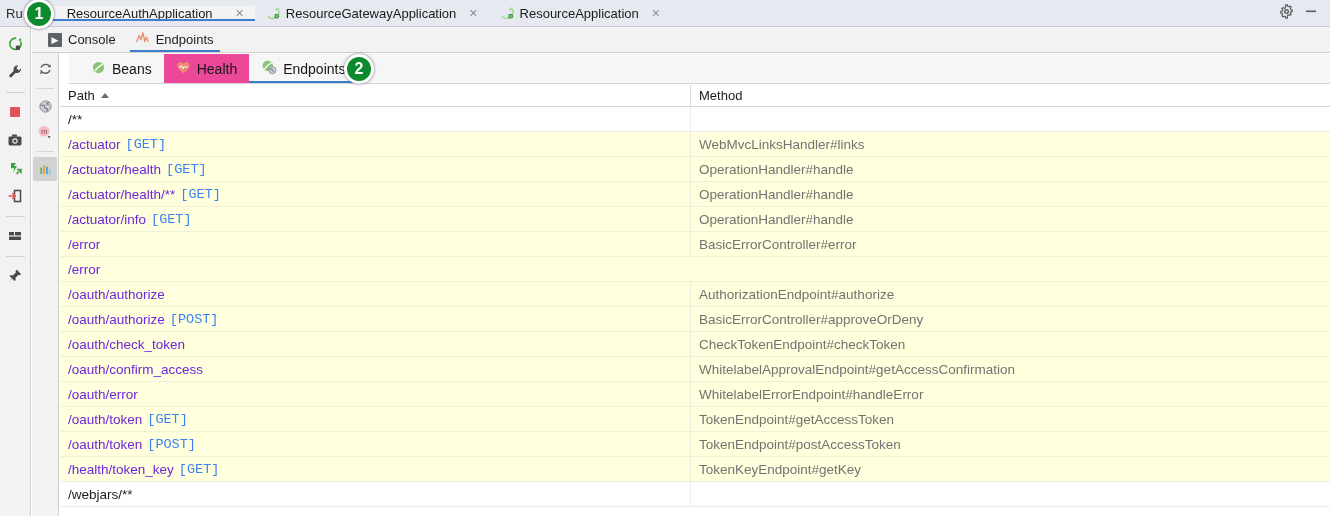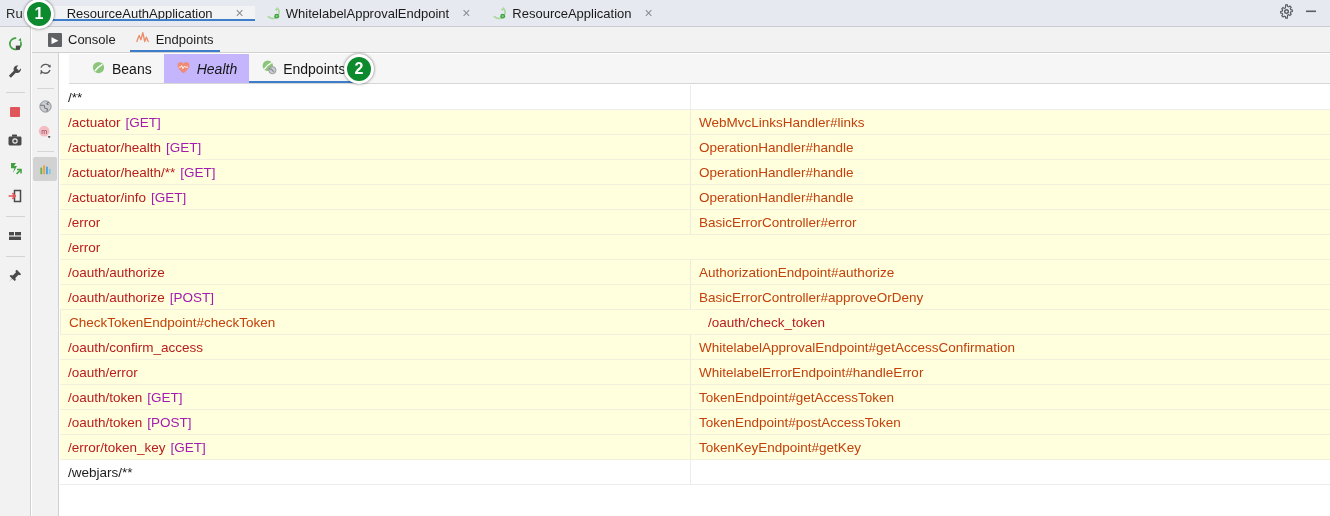--- a/index.html
+++ b/index.html
@@ -137,21 +137,21 @@
     border-bottom: 1px solid #d6d6d6;
     display: flex; align-items: stretch;
     padding-left: 10px;
   }
   .btab {
     display: flex; align-items: center; gap: 6px;
     padding: 0 12px;
     font-size: 14px; color: #161616;
     position: relative; white-space: nowrap;
   }
-  .btab.hover { background: #c4b5fd; font-style: italic; }
+  .btab.hover { background: #ec4899; }
   .btab.active:after {
     content: "";
     position: absolute; left: 0; right: 0; bottom: 0;
     height: 2.5px; background: #3d7dc9;
   }
 
   
   .tablewrap {
     position: absolute; left: 60px; top: 85px;
     width: 1270px; height: 431px;
@@ -185,25 +185,25 @@
     font-size: 13.5px;
   }
   .trow.plain { background: #ffffff; border-bottom: 1px solid #ececec; }
   .trow.hl { background: #ffffdd; }
   .td {
     display: flex; align-items: center;
     padding: 0 8px;
     overflow: hidden; white-space: nowrap;
   }
   .td.path { width: 630px; }
-  .td.method { flex: 1; border-left: 1px solid #ececd8; color: #c2410c; }
+  .td.method { flex: 1; border-left: 1px solid #ececd8; color: #737373; }
   .trow.plain .td.method { border-left: 1px solid #ececec; }
-  .link { color: #b91c1c; text-align: center; }
+  .link { color: #6d28d9; text-align: center; }
   .plainpath { color: #1d1d1d; }
-  .verb { color: #a21caf; margin-left: 5px; }
+  .verb { color: #3b82f6; margin-left: 5px; font-family: Liberation Mono, monospace; }
 
   
   .badge {
     position: absolute;
     width: 30px; height: 30px;
     border-radius: 50%;
     background: #0e8a2e;
     border: 3px solid #ffffff;
     box-shadow: 0 0 3px rgba(0,0,0,.55);
     color: #ffffff;
@@ -238,21 +238,21 @@
 
     <div class="runtab">
       <span>
         <svg class="springicon" viewBox="0 0 16 16">
           <path d="M13.2 2.2a6.6 6.6 0 1 1-9.6 9.1" fill="none" stroke="#a9d79a" stroke-width="1.7" stroke-linecap="round"></path>
           <path d="M13.2 2.2l-.3 3.2-2.8-1.6z" fill="#a9d79a"></path>
           <circle cx="12.5" cy="10.8" r="2.6" fill="#3fa23f"></circle>
           <circle cx="12.5" cy="10.8" r="1.2" fill="#7fd07f"></circle>
         </svg>
       </span>
-      <span>WhitelabelApprovalEndpoint</span>
+      <span>ResourceGatewayApplication</span>
       <span class="tabclose">×</span>
     </div>
 
     <div class="runtab">
       <span>
         <svg class="springicon" viewBox="0 0 16 16">
           <path d="M13.2 2.2a6.6 6.6 0 1 1-9.6 9.1" fill="none" stroke="#a9d79a" stroke-width="1.7" stroke-linecap="round"></path>
           <path d="M13.2 2.2l-.3 3.2-2.8-1.6z" fill="#a9d79a"></path>
           <circle cx="12.5" cy="10.8" r="2.6" fill="#3fa23f"></circle>
           <circle cx="12.5" cy="10.8" r="1.2" fill="#7fd07f"></circle>
@@ -409,20 +409,29 @@
           <path d="M3.2 10.3C5 7.6 8.4 4.8 10.9 3.5" fill="none" stroke="#ffffff" stroke-width="1.4"></path>
           <circle cx="11.4" cy="11.2" r="3.6" fill="#c9ccd1" stroke="#8b8e93" stroke-width=".8"></circle>
           <path d="M8.2 9.9c1.3.5 2-.2 2.7.3.5.4-.1 1.1.4 1.6.5.5 1.4.1 1.7.8" fill="none" stroke="#6f7276" stroke-width=".9"></path>
         </svg>
       </span>
       <span>Endpoints</span>
     </div>
   </div>
 
   <div class="tablewrap">
+    <div class="thead">
+      <div class="th path">
+        <span>Path</span>
+        <span class="sortarrow"></span>
+      </div>
+      <div class="th method">
+        <span>Method</span>
+      </div>
+    </div>
 
     <div id="rows">
         <div class="trow plain">
           <div class="td path">
             <span class="plainpath">/**</span>
           </div>
           <div class="td method">
             <span></span>
           </div>
         </div>
@@ -486,25 +495,25 @@
         <div class="trow hl">
           <div class="td path">
             <span class="link">/oauth/authorize</span>
             <span class="verb">[POST]</span>
           </div>
           <div class="td method">
             <span>BasicErrorController#approveOrDeny</span>
           </div>
         </div>
         <div class="trow hl">
+          <div class="td path">
+            <span class="link">/oauth/check_token</span>
+          </div>
           <div class="td method">
             <span>CheckTokenEndpoint#checkToken</span>
-          </div>
-          <div class="td path">
-            <span class="link">/oauth/check_token</span>
           </div>
         </div>
         <div class="trow hl">
           <div class="td path">
             <span class="link">/oauth/confirm_access</span>
           </div>
           <div class="td method">
             <span>WhitelabelApprovalEndpoint#getAccessConfirmation</span>
           </div>
         </div>
@@ -529,21 +538,21 @@
           <div class="td path">
             <span class="link">/oauth/token</span>
             <span class="verb">[POST]</span>
           </div>
           <div class="td method">
             <span>TokenEndpoint#postAccessToken</span>
           </div>
         </div>
         <div class="trow hl">
           <div class="td path">
-            <span class="link">/error/token_key</span>
+            <span class="link">/health/token_key</span>
             <span class="verb">[GET]</span>
           </div>
           <div class="td method">
             <span>TokenKeyEndpoint#getKey</span>
           </div>
         </div>
         <div class="trow plain">
           <div class="td path">
             <span class="plainpath">/webjars/**</span>
           </div>

